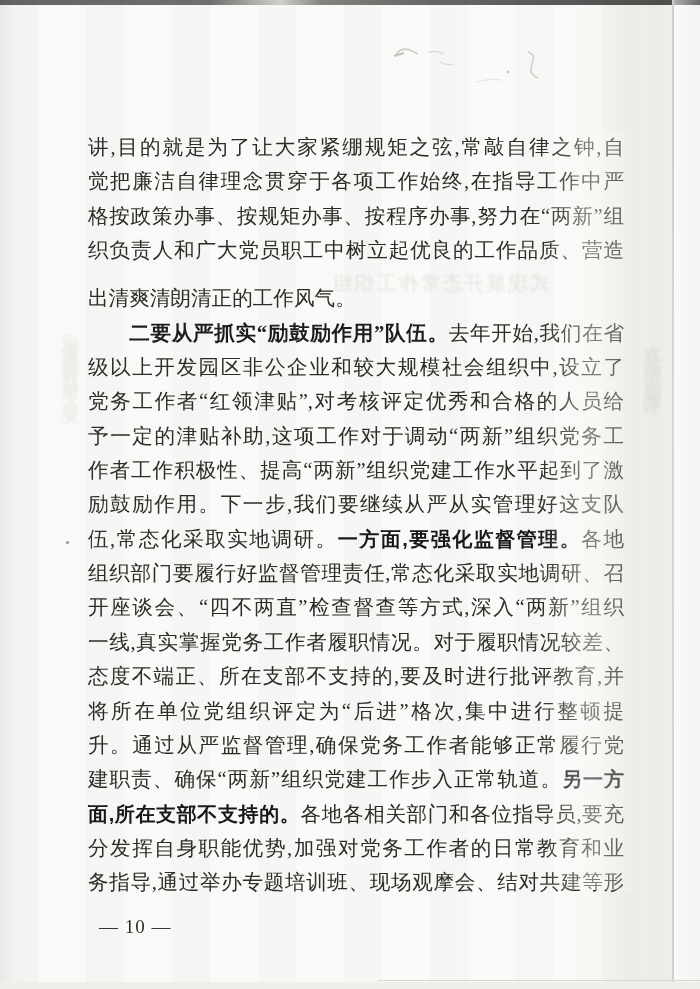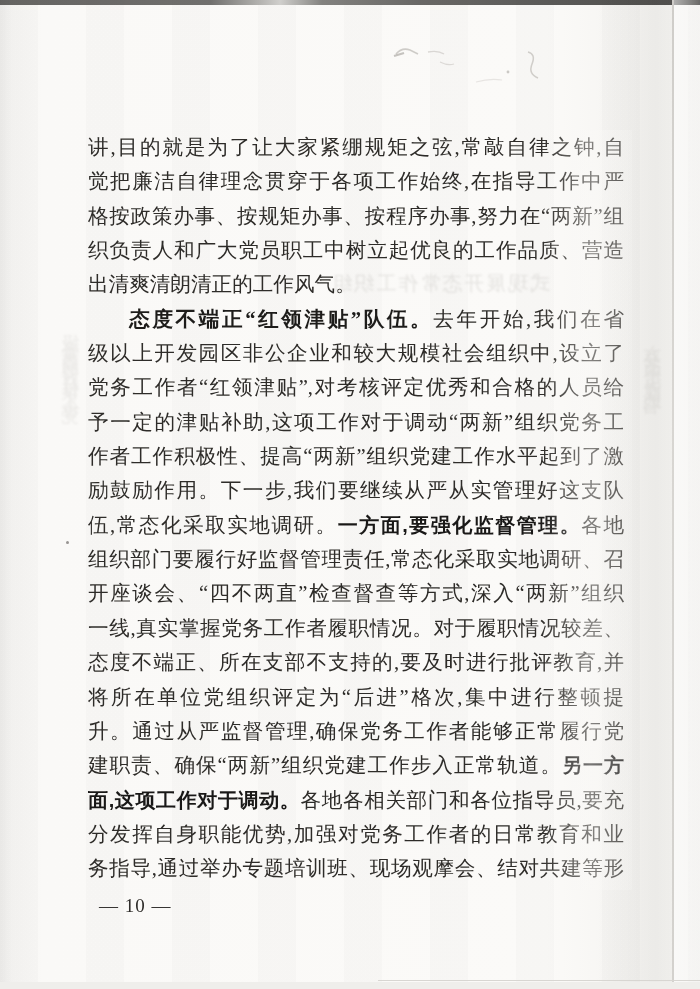--- a/index.html
+++ b/index.html
@@ -66,34 +66,34 @@
   
   .content{
     position:absolute;left:88px;top:130px;width:536px;
     color:#2e2c29;
   }
   .tline{
     height:34.35px;line-height:34.35px;font-size:20.6px;
     text-align:justify;text-align-last:justify;
     white-space:nowrap;
   }
-  .tline.end{text-align-last:left;}
+  .tline.end{text-align-last:left;margin-top:14px;}
   .seg{color:#2e2c29;}
   .seg.bold{font-weight:700;color:#1d1c1a;}
   .seg.hei{
     font-family:"Liberation Sans","DejaVu Sans",sans-serif;
     font-weight:700;color:#191817;font-size:20px;
   }
   .fade-right{
     position:absolute;left:540px;top:130px;width:92px;height:760px;
     background:linear-gradient(90deg,rgba(250,249,247,0) 0%,rgba(250,249,247,0.42) 55%,rgba(250,249,247,0.18) 100%);
     pointer-events:none;
   }
   .page-number{
-    position:absolute;left:99px;top:893px;height:26px;line-height:26px;
+    position:absolute;left:99px;top:914px;height:26px;line-height:26px;
     font-size:19px;color:#2e2c29;letter-spacing:1px;
   }
 </style>
 </head>
 <body>
 
 <div class="page">
 
   <div class="top-strip"></div>
   <div class="left-edge"></div>
@@ -117,35 +117,35 @@
   <div class="bleed" id="bleed-0" style="left: 330px; top: 270px;">式现展开态常作工织组</div>
   <div class="bleed vert" id="bleed-1" style="left: 58px; top: 320px;">级各実貫同要对社设了工位党</div>
   <div class="bleed vert" id="bleed-2" style="left: 640px; top: 330px;">方発省中给工激队地召</div>
 
   <div class="content" id="content">
       <div class="tline"><span class="seg">讲,目的就是为了让大家紧绷规矩之弦,常敲自律之钟,自</span></div>
       <div class="tline"><span class="seg">觉把廉洁自律理念贯穿于各项工作始终,在指导工作中严</span></div>
       <div class="tline"><span class="seg">格按政策办事、按规矩办事、按程序办事,努力在“两新”组</span></div>
       <div class="tline"><span class="seg">织负责人和广大党员职工中树立起优良的工作品质、营造</span></div>
       <div class="tline end"><span class="seg">出清爽清朗清正的工作风气。</span></div>
-      <div class="tline" style="text-indent: 2em;"><span class="seg bold">态度不端正“红领津贴”队伍。</span><span class="seg">去年开始,我们在省</span></div>
+      <div class="tline" style="text-indent: 2em;"><span class="seg bold">二要从严抓实“励鼓励作用”队伍。</span><span class="seg">去年开始,我们在省</span></div>
       <div class="tline"><span class="seg">级以上开发园区非公企业和较大规模社会组织中,设立了</span></div>
       <div class="tline"><span class="seg">党务工作者“红领津贴”,对考核评定优秀和合格的人员给</span></div>
       <div class="tline"><span class="seg">予一定的津贴补助,这项工作对于调动“两新”组织党务工</span></div>
       <div class="tline"><span class="seg">作者工作积极性、提高“两新”组织党建工作水平起到了激</span></div>
       <div class="tline"><span class="seg">励鼓励作用。下一步,我们要继续从严从实管理好这支队</span></div>
       <div class="tline"><span class="seg">伍,常态化采取实地调研。</span><span class="seg bold hei">一方面,要强化监督管理。</span><span class="seg">各地</span></div>
       <div class="tline"><span class="seg">组织部门要履行好监督管理责任,常态化采取实地调研、召</span></div>
       <div class="tline"><span class="seg">开座谈会、“四不两直”检查督查等方式,深入“两新”组织</span></div>
       <div class="tline"><span class="seg">一线,真实掌握党务工作者履职情况。对于履职情况较差、</span></div>
       <div class="tline"><span class="seg">态度不端正、所在支部不支持的,要及时进行批评教育,并</span></div>
       <div class="tline"><span class="seg">将所在单位党组织评定为“后进”格次,集中进行整顿提</span></div>
       <div class="tline"><span class="seg">升。通过从严监督管理,确保党务工作者能够正常履行党</span></div>
       <div class="tline"><span class="seg">建职责、确保“两新”组织党建工作步入正常轨道。</span><span class="seg bold hei">另一方</span></div>
-      <div class="tline"><span class="seg bold hei">面,这项工作对于调动。</span><span class="seg">各地各相关部门和各位指导员,要充</span></div>
+      <div class="tline"><span class="seg bold hei">面,所在支部不支持的。</span><span class="seg">各地各相关部门和各位指导员,要充</span></div>
       <div class="tline"><span class="seg">分发挥自身职能优势,加强对党务工作者的日常教育和业</span></div>
       <div class="tline"><span class="seg">务指导,通过举办专题培训班、现场观摩会、结对共建等形</span></div>
     </div>
   <div class="fade-right"></div>
 
   <div class="page-number">— 10 —</div>
 
 </div>
 
 </body></html>

